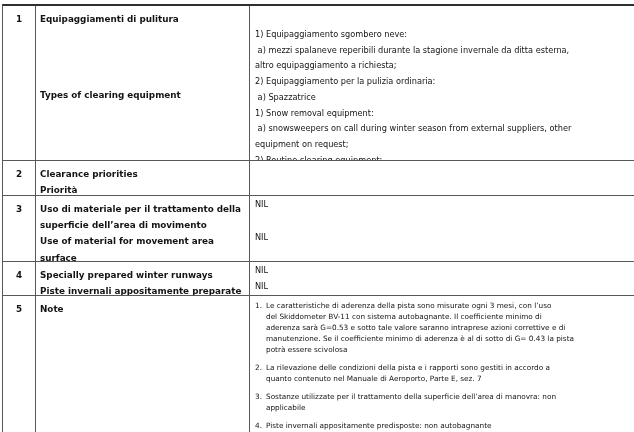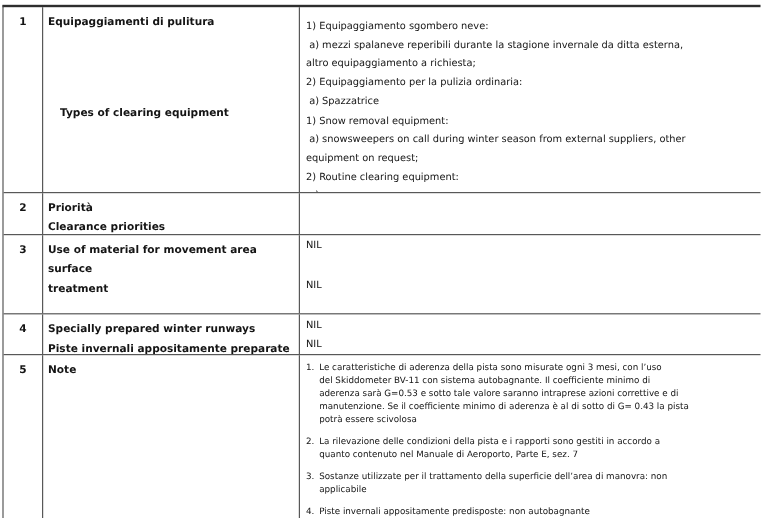--- a/index.html
+++ b/index.html
@@ -11,23 +11,23 @@
   .row{display:flex;border-bottom:1px solid #585858;box-sizing:border-box;flex:0 0 auto;}
   .row-5{border-bottom:none;flex:1 1 auto;}
   .row-1{height:155px;}
   .row-2{height:35px;}
   .row-3{height:66px;}
   .row-4{height:34px;}
   .cell{box-sizing:border-box;overflow:hidden;}
   .c-num{width:33px;border-right:1px solid #585858;text-align:center;padding-top:6px;
          font-weight:bold;font-size:8.8px;line-height:14px;}
   .c-label{width:214px;border-right:1px solid #585858;padding:5px 6px 0 4px;}
-  .c-content{flex:1 1 auto;padding:8px 6px 0 5px;}
+  .c-content{flex:1 1 auto;padding:21px 6px 0 5px;}
   .lbl{font-weight:bold;font-size:8.8px;line-height:16.2px;white-space:pre-wrap;}
-  .lbl-en-row1{margin-top:60px;margin-left:10px;}
+  .lbl-en-row1{margin-top:60px;}
   .txt{font-size:8.2px;line-height:15.7px;white-space:pre-wrap;}
   .txt-en-row1{margin-top:0;}
   .row-2 .txt{line-height:16.5px;}
   .row-3 .c-content{padding-top:0;}
   .row-3 .txt{line-height:16.4px;}
   .row-4 .c-content{padding-top:0;}
   .row-4 .txt{line-height:16px;}
   .row-5 .c-content{padding-top:4px;}
   .note{position:relative;padding-left:11px;margin-bottom:7px;
         font-size:7.3px;line-height:11px;}
@@ -56,28 +56,30 @@
  a) snowsweepers on call during winter season from external suppliers, other
 equipment on request;
 2) Routine clearing equipment:
  a) sweeper</div>
       </div>
     </div>
 
     <div class="row row-2">
       <div class="cell c-num">2</div>
       <div class="cell c-label">
+        <div class="lbl">Clearance priorities</div>
         <div class="lbl">Priorità</div>
-        <div class="lbl">Clearance priorities</div>
       </div>
     </div>
 
     <div class="row row-3">
       <div class="cell c-num">3</div>
       <div class="cell c-label">
+        <div class="lbl">Uso di materiale per il trattamento della
+superficie dell’area di movimento</div>
         <div class="lbl">Use of material for movement area surface
 treatment</div>
       </div>
       <div class="cell c-content">
         <div class="txt">NIL
 
 NIL</div>
       </div>
     </div>
 

